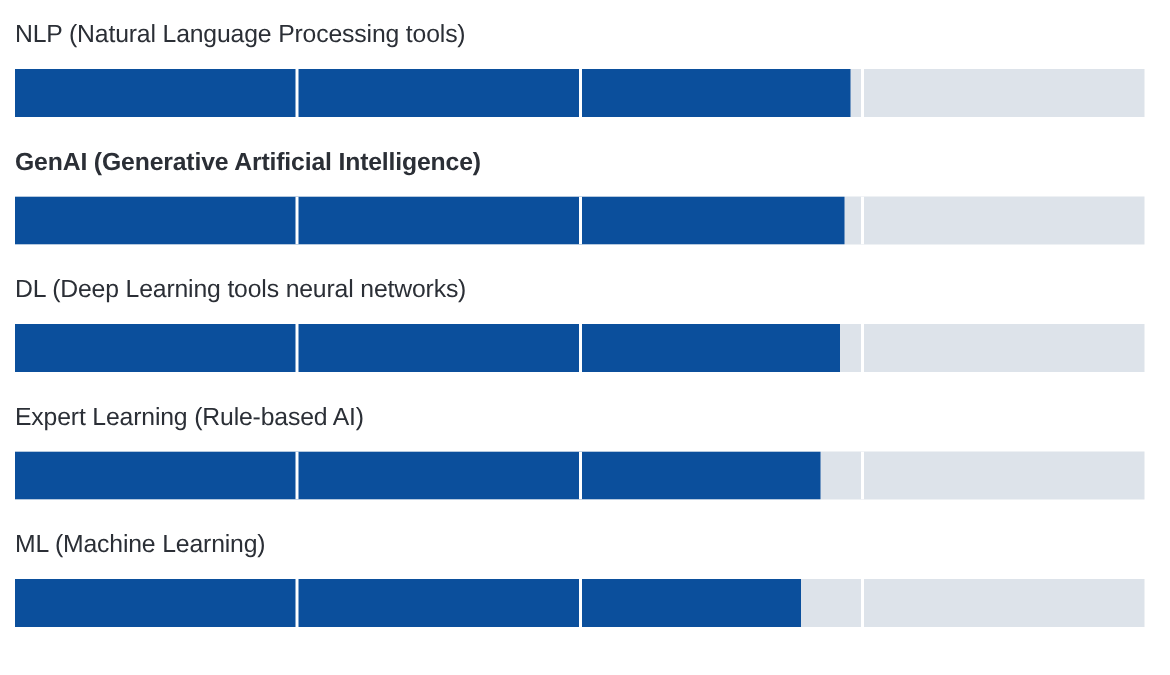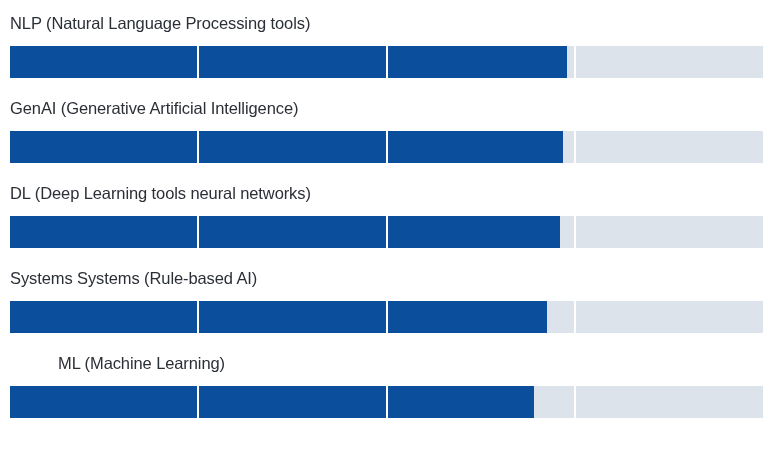--- a/index.html
+++ b/index.html
@@ -68,48 +68,48 @@
     <div class="bar-row" style="top: 0px;">
       <div class="row-label" style="top: 13px;">NLP (Natural Language Processing tools)</div>
       <div class="bar-track" style="top: 46px;">
         <div class="bar-fill" style="width: 74%;"></div>
         <div class="seg-divider" style="left: calc(25% - 1px);"></div>
         <div class="seg-divider" style="left: calc(50% - 1px);"></div>
         <div class="seg-divider" style="left: calc(75% - 1px);"></div>
       </div>
     </div>
     <div class="bar-row" style="top: 0px;">
-      <div class="row-label" style="top: 98px;">GenAI (Generative Artificial Intelligence)</div>
+      <div class="row-label" style="top: 98px; font-weight: bold;">GenAI (Generative Artificial Intelligence)</div>
       <div class="bar-track" style="top: 131px;">
         <div class="bar-fill" style="width: 73.5%;"></div>
         <div class="seg-divider" style="left: calc(25% - 1px);"></div>
         <div class="seg-divider" style="left: calc(50% - 1px);"></div>
         <div class="seg-divider" style="left: calc(75% - 1px);"></div>
       </div>
     </div>
     <div class="bar-row" style="top: 0px;">
       <div class="row-label" style="top: 183px;">DL (Deep Learning tools neural networks)</div>
       <div class="bar-track" style="top: 216px;">
         <div class="bar-fill" style="width: 73%;"></div>
         <div class="seg-divider" style="left: calc(25% - 1px);"></div>
         <div class="seg-divider" style="left: calc(50% - 1px);"></div>
         <div class="seg-divider" style="left: calc(75% - 1px);"></div>
       </div>
     </div>
     <div class="bar-row" style="top: 0px;">
-      <div class="row-label" style="top: 268px;">Systems Systems (Rule-based AI)</div>
+      <div class="row-label" style="top: 268px;">Expert Learning (Rule-based AI)</div>
       <div class="bar-track" style="top: 301px;">
         <div class="bar-fill" style="width: 71.3%;"></div>
         <div class="seg-divider" style="left: calc(25% - 1px);"></div>
         <div class="seg-divider" style="left: calc(50% - 1px);"></div>
         <div class="seg-divider" style="left: calc(75% - 1px);"></div>
       </div>
     </div>
     <div class="bar-row" style="top: 0px;">
-      <div class="row-label" style="top: 353px; margin-left: 48px;">ML (Machine Learning)</div>
+      <div class="row-label" style="top: 353px;">ML (Machine Learning)</div>
       <div class="bar-track" style="top: 386px;">
         <div class="bar-fill" style="width: 69.6%;"></div>
         <div class="seg-divider" style="left: calc(25% - 1px);"></div>
         <div class="seg-divider" style="left: calc(50% - 1px);"></div>
         <div class="seg-divider" style="left: calc(75% - 1px);"></div>
       </div>
     </div>
   </div>
 
 </body></html>

